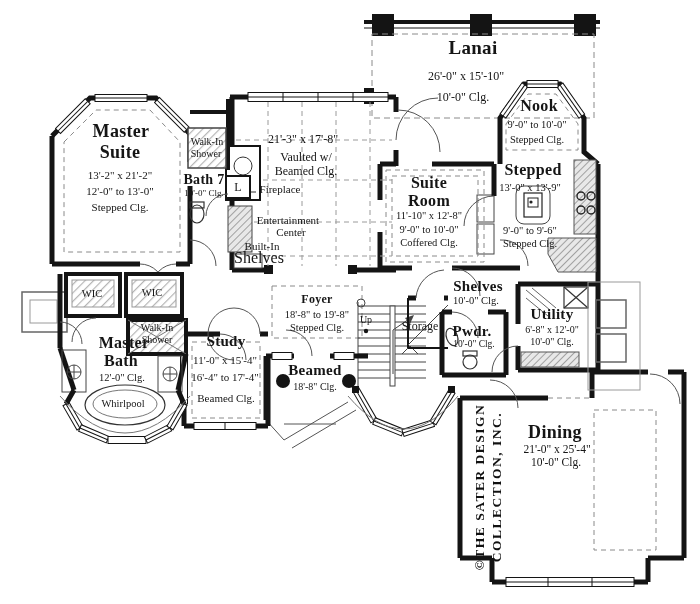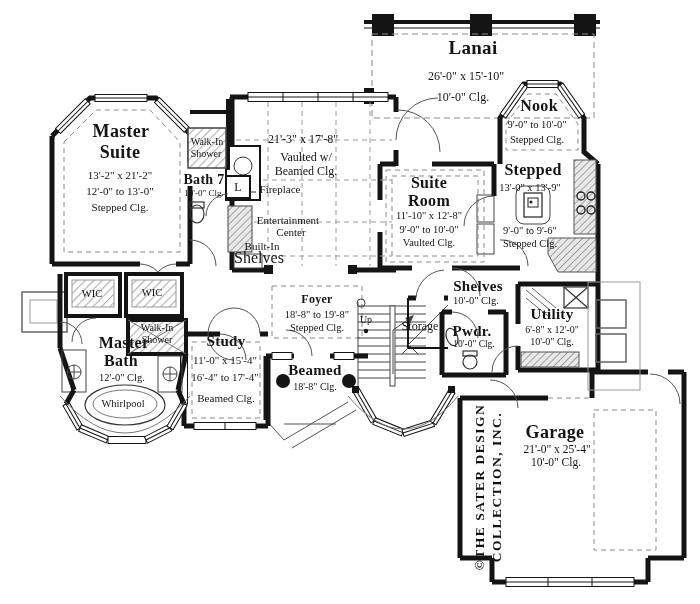--- a/index.html
+++ b/index.html
@@ -388,21 +388,21 @@
 <div class="label dim" style="left:280px;top:189px;font-size:11px">Fireplace</div>
 <div class="label dim" style="left:288px;top:220px;font-size:11px">Entertainment</div>
 <div class="label dim" style="left:291px;top:232px;font-size:11px">Center</div>
 <div class="label dim" style="left:262px;top:246px;font-size:11px">Built-In</div>
 <div class="label dim" style="left:259px;top:258px;font-size:16px">Shelves</div>
 
 <div class="label rm" style="left:429px;top:183px;font-size:16px">Suite</div>
 <div class="label rm" style="left:429px;top:201px;font-size:16px">Room</div>
 <div class="label dim" style="left:429px;top:216px;font-size:10.5px">11'-10" x 12'-8"</div>
 <div class="label dim" style="left:429px;top:230px;font-size:10.5px">9'-0" to 10'-0"</div>
-<div class="label dim" style="left:429px;top:243px;font-size:10.5px">Vaulted Clg.</div>
+<div class="label dim" style="left:429px;top:243px;font-size:10.5px">Coffered Clg.</div>
 
 <div class="label rm" style="left:533px;top:170px;font-size:16px">Stepped</div>
 <div class="label dim" style="left:530px;top:188px;font-size:10.5px">13'-0" x 13'-9"</div>
 <div class="label dim" style="left:530px;top:231px;font-size:10.5px">9'-0" to 9'-6"</div>
 <div class="label dim" style="left:530px;top:244px;font-size:10.5px">Stepped Clg.</div>
 
 <div class="label rm" style="left:478px;top:286px;font-size:15px">Shelves</div>
 <div class="label dim" style="left:476px;top:301px;font-size:10.5px">10'-0" Clg.</div>
 
 <div class="label rm" style="left:317px;top:299px;font-size:12px">Foyer</div>
@@ -429,21 +429,21 @@
 <div class="label dim" style="left:123px;top:404px;font-size:10.5px">Whirlpool</div>
 
 <div class="label rm" style="left:226px;top:341px;font-size:15px">Study</div>
 <div class="label dim" style="left:225px;top:360px;font-size:11px">11'-0" x 15'-4"</div>
 <div class="label dim" style="left:225px;top:377px;font-size:11px">16'-4" to 17'-4"</div>
 <div class="label dim" style="left:226px;top:398px;font-size:11px">Beamed Clg.</div>
 
 <div class="label rm" style="left:315px;top:370px;font-size:15px">Beamed</div>
 <div class="label dim" style="left:315px;top:387px;font-size:10px">18'-8" Clg.</div>
 
-<div class="label rm" style="left:555px;top:432px;font-size:18px">Garage</div>
+<div class="label rm" style="left:555px;top:432px;font-size:18px">Dining</div>
 <div class="label dim" style="left:557px;top:450px;font-size:11.5px">21'-0" x 25'-4"</div>
 <div class="label dim" style="left:556px;top:463px;font-size:11.5px">10'-0" Clg.</div>
 
 <div class="brand" style="left:489px;top:487px">
   <span>©THE SATER DESIGN</span>
   <span>COLLECTION, INC.</span>
 </div>
 
 </div>
 

